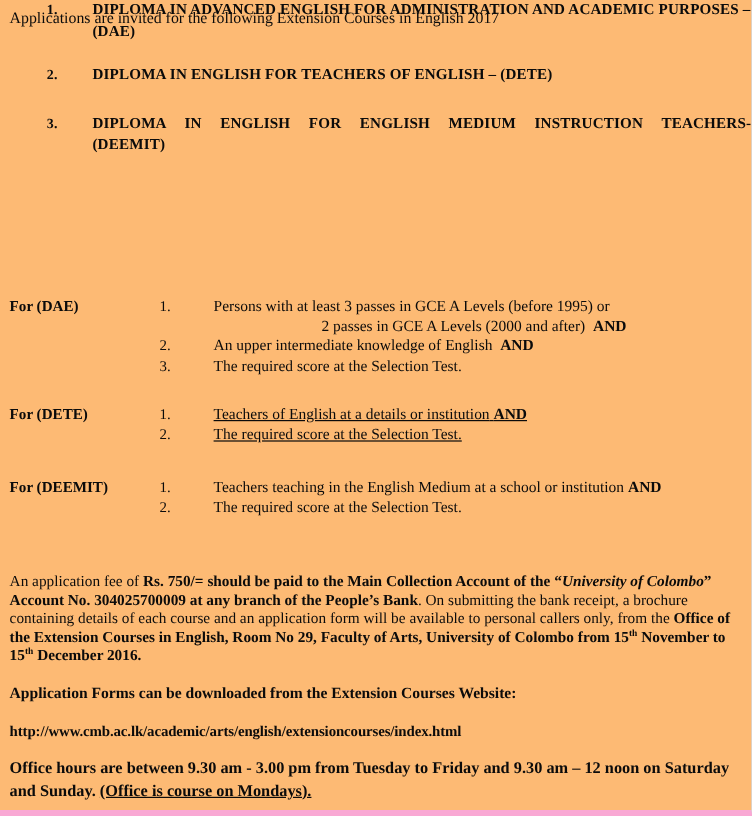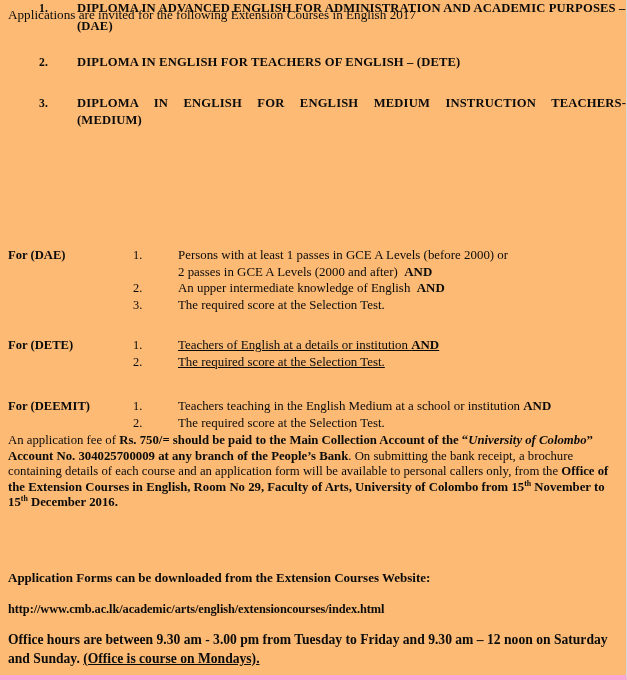--- a/index.html
+++ b/index.html
@@ -106,34 +106,35 @@
     line-height: 16.5px;
   }
   .reqlist li .rnum {
     position: absolute;
     left: 125px;
     top: 0;
     font-size: 12.4px;
   }
   .reqlist li .cont {
     display: block;
+    text-align: center;
   }
   b, .b { font-weight: bold; }
   .bi { font-weight: bold; font-style: italic; }
   .u { text-decoration: underline; }
   sup {
     font-size: 0.62em;
     vertical-align: super;
     line-height: 0;
     font-weight: bold;
   }
 
   
   .fee {
-    top: 433px;
+    top: 477px;
     font-size: 12.75px;
     line-height: 15.6px;
   }
   .fee .line2 {
     display: block;
   }
 
   
   .forms {
     top: 570px;
@@ -171,32 +172,32 @@
     </div>
 
     <div class="course" style="margin-bottom:23px;">
       <span class="num">2.</span>
       <span>DIPLOMA IN ENGLISH FOR TEACHERS OF ENGLISH – (DETE)</span>
     </div>
 
     <div class="course justify">
       <span class="num">3.</span>
       <span class="l1">DIPLOMA IN ENGLISH FOR ENGLISH MEDIUM INSTRUCTION TEACHERS-</span>
-      <span>(MEDIUM)</span>
+      <span>(DEEMIT)</span>
     </div>
 
   </div>
 
 
   <div class="reqgroup" style="top:247px;">
     <span class="label">For (DAE)</span>
     <ul class="reqlist">
       <li>
         <span class="rnum">1.</span>
-        <span>Persons with at least 1 passes in GCE A Levels (before 2000) or</span>
+        <span>Persons with at least 3 passes in GCE A Levels (before 1995) or</span>
         <span class="cont"><span>2 passes  in GCE A Levels (2000 and after)</span>&nbsp;&nbsp;<b>AND</b></span>
       </li>
       <li>
         <span class="rnum">2.</span>
         <span>An upper intermediate knowledge of English</span>&nbsp;&nbsp;<b>AND</b>
       </li>
       <li>
         <span class="rnum">3.</span>
         <span>The required score at the Selection Test.</span>
       </li>

